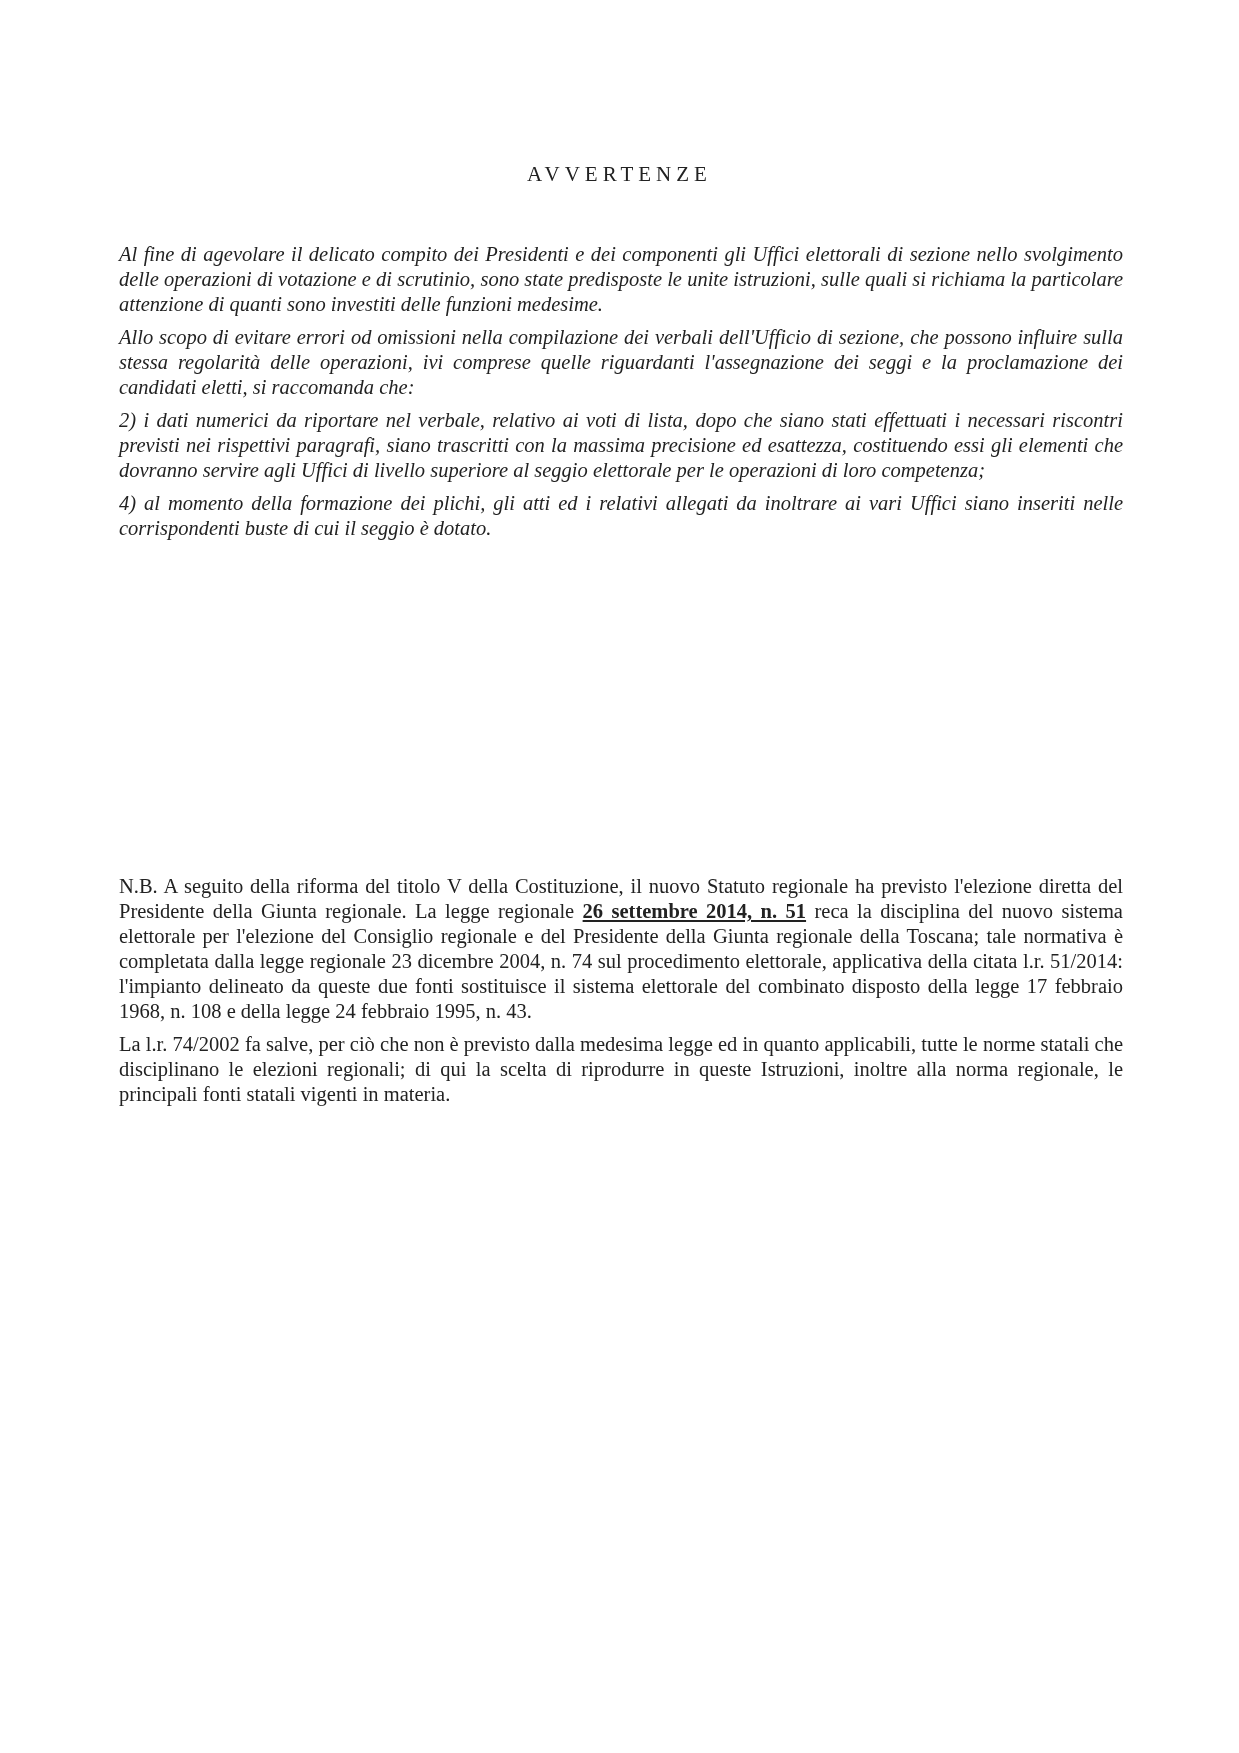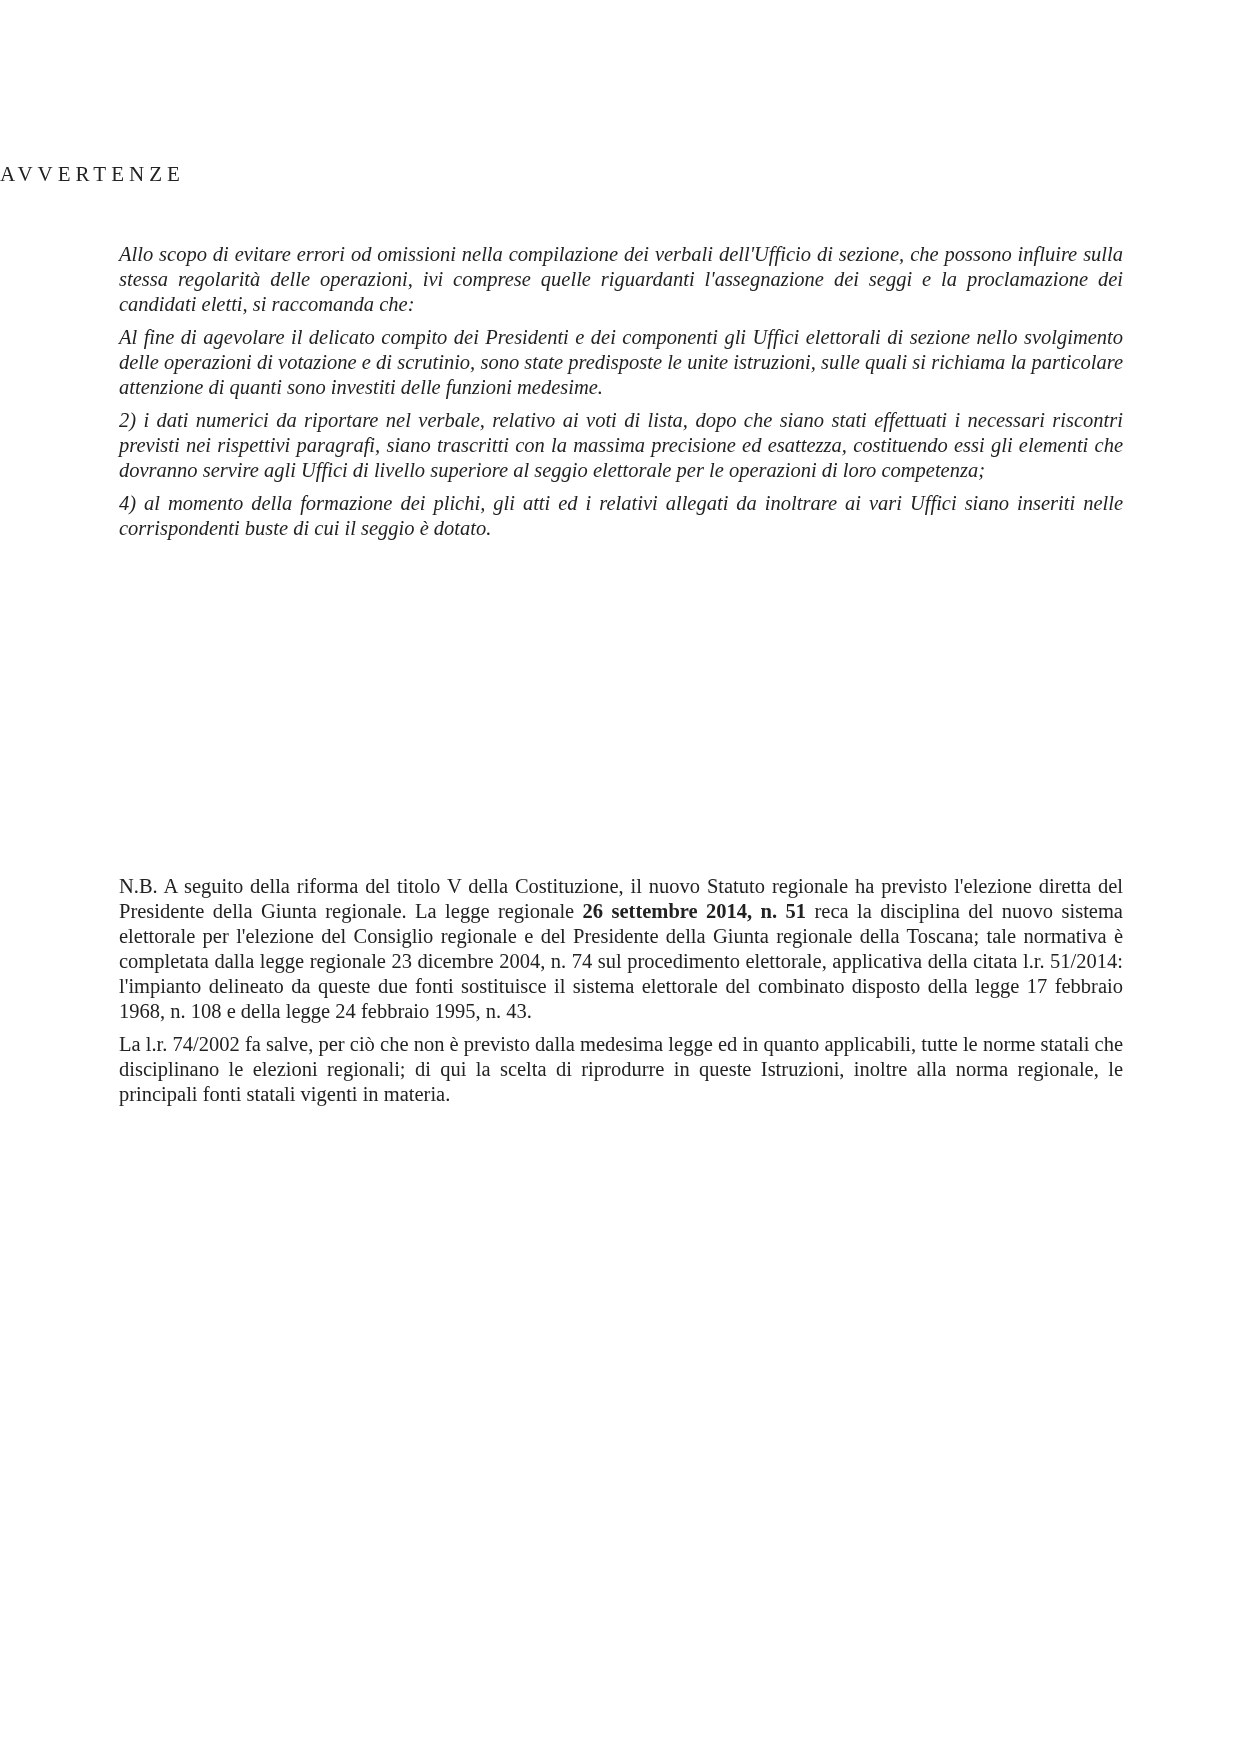--- a/index.html
+++ b/index.html
@@ -1,44 +1,44 @@
 <!DOCTYPE html>
 <html><head>
 <meta charset="utf-8">
 <style>
   html, body { margin: 0; padding: 0; background: #ffffff; }
   body { width: 1239px; height: 1753px; position: relative; overflow: hidden; }
   .page { position: absolute; left: 0; top: 0; width: 1239px; height: 1753px; background: #fff; }
   .title {
-    position: absolute; left: 0; top: 162px; width: 1239px; text-align: left;
+    position: absolute; left: 0; top: 162px; width: 1239px; text-align: center;
     font-family: "Liberation Serif", serif; font-size: 21px; letter-spacing: 5px; color: #222;
   }
   .italic-block {
     position: absolute; left: 119px; top: 242px; width: 1004px;
     font-family: "Liberation Serif", serif; font-style: italic; font-size: 20.5px;
     line-height: 25px; color: #222; text-align: justify;
   }
   .italic-block p { margin: 0 0 8px 0; }
   .nb-block {
     position: absolute; left: 119px; top: 874px; width: 1004px;
     font-family: "Liberation Serif", serif; font-size: 20.5px;
     line-height: 25px; color: #222; text-align: justify;
   }
   .nb-block p { margin: 0 0 8px 0; }
-  .bold { font-weight: bold; }
+  .bold { font-weight: bold; text-decoration: underline; }
 </style>
 </head>
 <body>
 
 <div class="page">
   <div class="title">AVVERTENZE</div>
 
   <div class="italic-block">
+    <p>Al fine di agevolare il delicato compito dei Presidenti e dei componenti gli Uffici elettorali di sezione nello svolgimento delle operazioni di votazione e di scrutinio, sono state predisposte le unite istruzioni, sulle quali si richiama la particolare attenzione di quanti sono investiti delle funzioni medesime.</p>
     <p>Allo scopo di evitare errori od omissioni nella compilazione dei verbali dell'Ufficio di sezione, che possono influire sulla stessa regolarità delle operazioni, ivi comprese quelle riguardanti l'assegnazione dei seggi e la proclamazione dei candidati eletti, si raccomanda che:</p>
-    <p>Al fine di agevolare il delicato compito dei Presidenti e dei componenti gli Uffici elettorali di sezione nello svolgimento delle operazioni di votazione e di scrutinio, sono state predisposte le unite istruzioni, sulle quali si richiama la particolare attenzione di quanti sono investiti delle funzioni medesime.</p>
     <p>2) i dati numerici da riportare nel verbale, relativo ai voti di lista, dopo che siano stati effettuati i necessari riscontri previsti nei rispettivi paragrafi, siano trascritti con la massima precisione ed esattezza, costituendo essi gli elementi che dovranno servire agli Uffici di livello superiore al seggio elettorale per le operazioni di loro competenza;</p>
     <p>4) al momento della formazione dei plichi, gli atti ed i relativi allegati da inoltrare ai vari Uffici siano inseriti nelle corrispondenti buste di cui il seggio è dotato.</p>
   </div>
 
   <div class="nb-block">
     <p><span>N.B. A seguito della riforma del titolo V della Costituzione, il nuovo Statuto regionale ha previsto l'elezione diretta del Presidente della Giunta regionale. La legge regionale </span><span class="bold">26 settembre 2014, n. 51</span><span> reca la disciplina del nuovo sistema elettorale per l'elezione del Consiglio regionale e del Presidente della Giunta regionale della Toscana; tale normativa è completata dalla legge regionale 23 dicembre 2004, n. 74 sul procedimento elettorale, applicativa della citata l.r. 51/2014: l'impianto delineato da queste due fonti sostituisce il sistema elettorale del combinato disposto della legge 17 febbraio 1968, n. 108 e della legge 24 febbraio 1995, n. 43.</span></p>
     <p>La l.r. 74/2002 fa salve, per ciò che non è previsto dalla medesima legge ed in quanto applicabili, tutte le norme statali che disciplinano le elezioni regionali; di qui la scelta di riprodurre in queste Istruzioni, inoltre alla norma regionale, le principali fonti statali vigenti in materia.</p>
   </div>
 </div>
 

